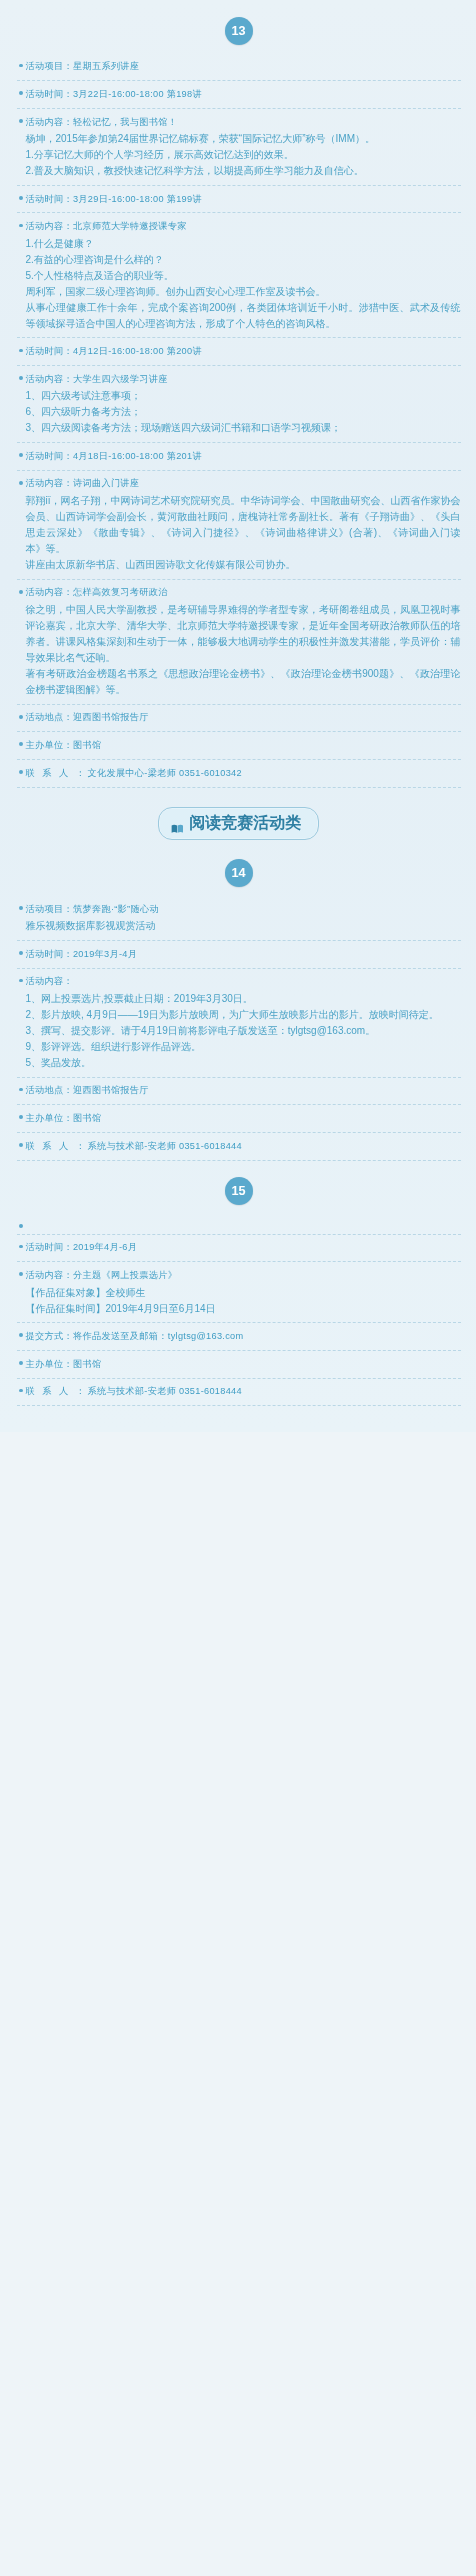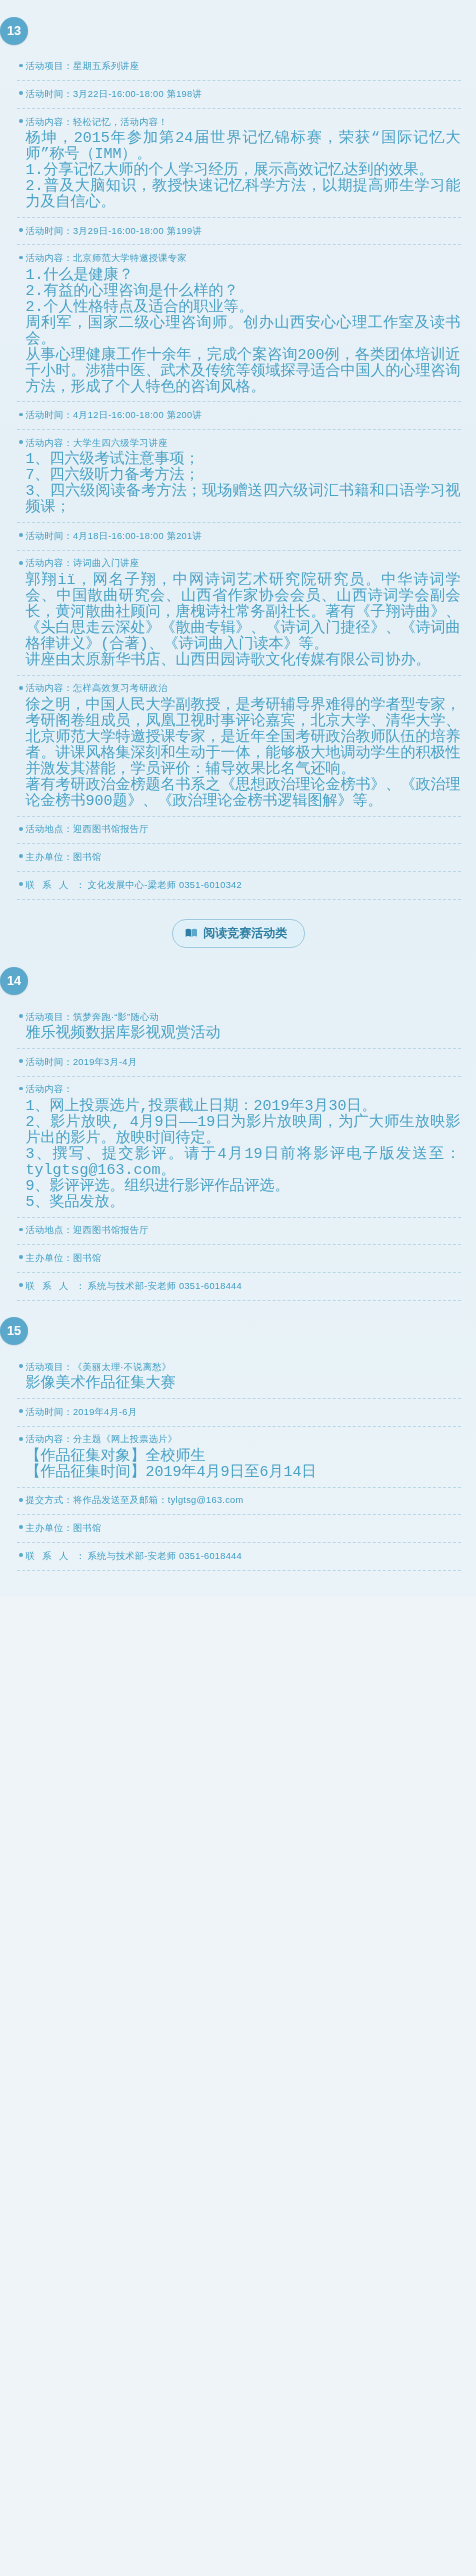--- a/index.html
+++ b/index.html
@@ -12,21 +12,21 @@
   }
   .page {
     width: 477px;
     background: linear-gradient(180deg,#e9f2f7 0%,#e4eff6 40%,#e9f3f8 100%);
     padding: 0 0 25.4px 0;
     position: relative;
   }
   
   .badge-wrap {
     display: flex;
-    justify-content: flex-start;
+    justify-content: center;
     padding: 16.5px 0 9px 0;
   }
   .badge {
     width: 28px; height: 28px;
     border-radius: 50%;
     background: #5aa9cd;
     color: #ffffff;
     font-size: 12.7px;
     font-weight: bold;
     display: flex;
@@ -67,43 +67,42 @@
   }
   .label .lbl { color: #3f9dc4; }
   .val {
     color: #3f9dc4;
     font-size: 9.2px;
     line-height: 15.3px;
   }
   .inline { display: inline; }
   .body-text {
     color: #4aa2c6;
-    font-size: 15px;
+    font-size: 10px;
     line-height: 16px;
     margin: 1.3px 0 0 0;
     text-align: justify;
-    font-family: Liberation Mono, monospace;
   }
   .body-text div { margin: 0; }
   
   .cat-wrap {
     display: flex;
     justify-content: center;
     padding: 19px 0 2.5px 0;
   }
   .cat {
     display: inline-flex;
-    align-items: center;
+    align-items: flex-end;
     gap: 5.7px;
     background: #dff0f8;
     border: 0.6px solid #9cc9de;
     border-radius: 14px;
     padding: 5.1px 16.5px 5.1px 11.4px;
     color: #2e7fa3;
-    font-size: 12px;
+    font-size: 16px;
     font-weight: bold;
     box-shadow: inset 0 0 0 0.6px #eef7fb;
   }
   .cat svg { display: block; }
   .spaced { letter-spacing: 2.5px; }
 </style>
 </head>
 <body>
 
 <div class="page">
@@ -129,21 +128,21 @@
       <div class="rowbody">
         <div class="label"><span class="lbl">活动时间：</span><span class="val inline">3月22日-16:00-18:00 第198讲</span></div>
       </div>
     </div>
 
     <div class="row">
       <div class="bullet">
           <i></i>
         </div>
       <div class="rowbody">
-        <div class="label"><span class="lbl">活动内容：</span><span class="val inline">轻松记忆，活动内容！</span></div>
+        <div class="label"><span class="lbl">活动内容：</span><span class="val inline">轻松记忆，我与图书馆！</span></div>
         <div class="body-text">
           <div>杨坤，2015年参加第24届世界记忆锦标赛，荣获“国际记忆大师”称号（IMM）。</div>
           <div>1.分享记忆大师的个人学习经历，展示高效记忆达到的效果。</div>
           <div>2.普及大脑知识，教授快速记忆科学方法，以期提高师生学习能力及自信心。</div>
         </div>
       </div>
     </div>
 
     <div class="row">
       <div class="bullet">
@@ -156,21 +155,21 @@
 
     <div class="row">
       <div class="bullet">
           <i></i>
         </div>
       <div class="rowbody">
         <div class="label"><span class="lbl">活动内容：</span><span class="val inline">北京师范大学特邀授课专家</span></div>
         <div class="body-text">
           <div>1.什么是健康？</div>
           <div>2.有益的心理咨询是什么样的？</div>
-          <div>2.个人性格特点及适合的职业等。</div>
+          <div>5.个人性格特点及适合的职业等。</div>
           <div>周利军，国家二级心理咨询师。创办山西安心心理工作室及读书会。</div>
           <div>从事心理健康工作十余年，完成个案咨询200例，各类团体培训近千小时。涉猎中医、武术及传统等领域探寻适合中国人的心理咨询方法，形成了个人特色的咨询风格。</div>
         </div>
       </div>
     </div>
 
     <div class="row">
       <div class="bullet">
           <i></i>
         </div>
@@ -180,21 +179,21 @@
     </div>
 
     <div class="row">
       <div class="bullet">
           <i></i>
         </div>
       <div class="rowbody">
         <div class="label"><span class="lbl">活动内容：</span><span class="val inline">大学生四六级学习讲座</span></div>
         <div class="body-text">
           <div>1、四六级考试注意事项；</div>
-          <div>7、四六级听力备考方法；</div>
+          <div>6、四六级听力备考方法；</div>
           <div>3、四六级阅读备考方法；现场赠送四六级词汇书籍和口语学习视频课；</div>
         </div>
       </div>
     </div>
 
     <div class="row">
       <div class="bullet">
           <i></i>
         </div>
       <div class="rowbody">
@@ -343,26 +342,20 @@
 
   <div class="badge-wrap">
     <div class="badge">15</div>
   </div>
   <div class="entry">
 
     <div class="row">
       <div class="bullet">
           <i></i>
         </div>
-      <div class="rowbody">
-        <div class="label"><span class="lbl">活动项目：</span><span class="val inline">《美丽太理·不说离愁》</span></div>
-        <div class="body-text">
-          <div>影像美术作品征集大赛</div>
-        </div>
-      </div>
     </div>
 
     <div class="row">
       <div class="bullet">
           <i></i>
         </div>
       <div class="rowbody">
         <div class="label"><span class="lbl">活动时间：</span><span class="val inline">2019年4月-6月</span></div>
       </div>
     </div>

